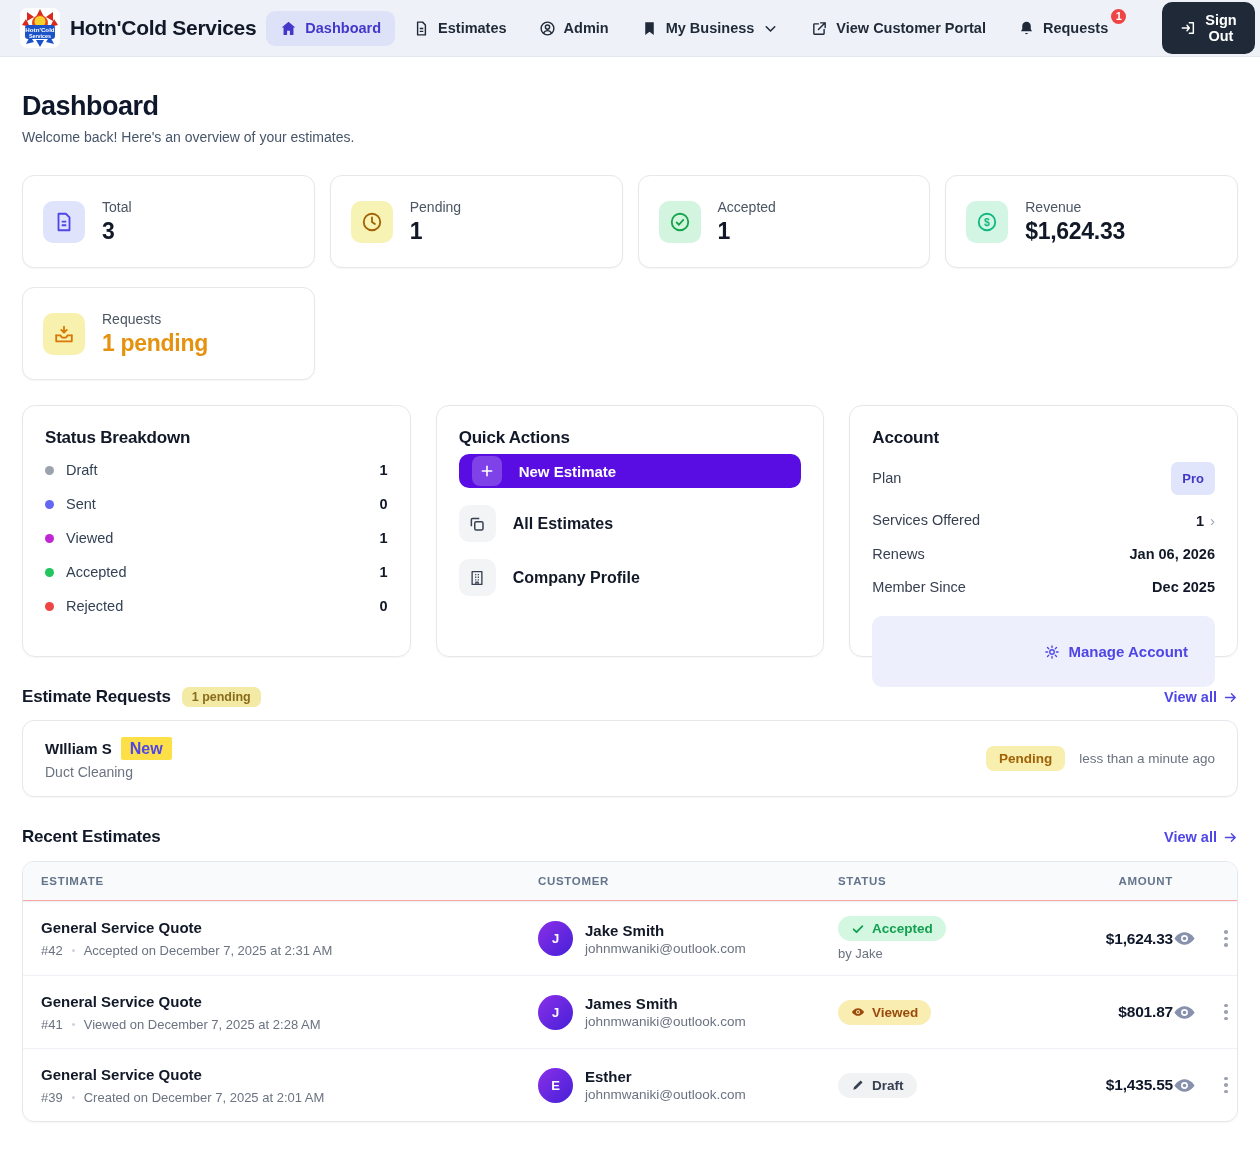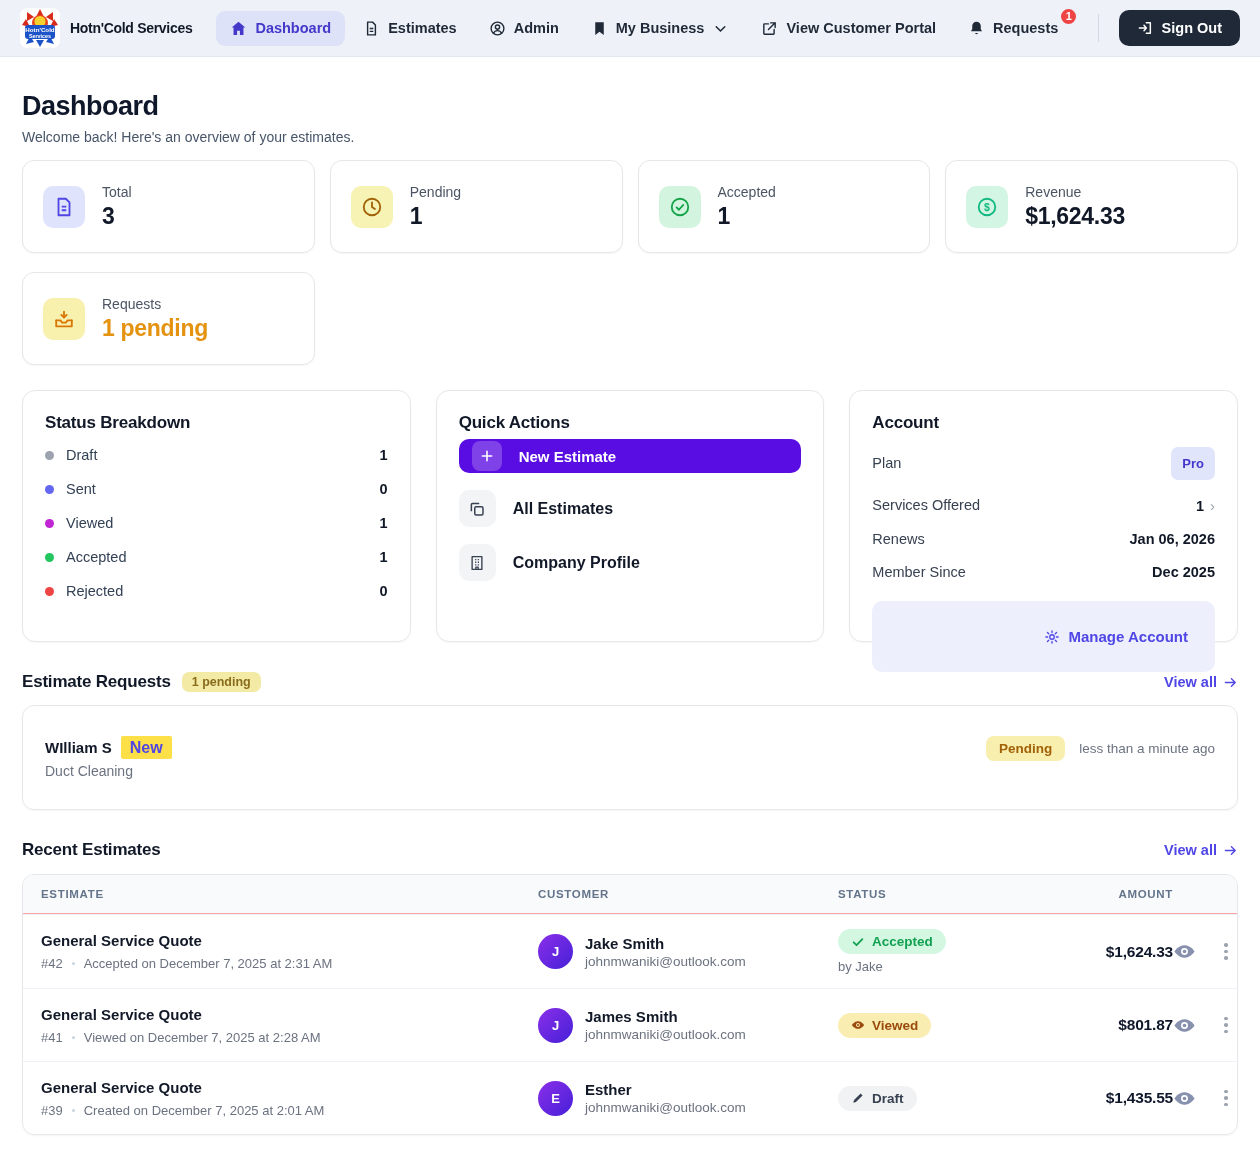--- a/index.html
+++ b/index.html
@@ -3,37 +3,37 @@
 <meta charset="utf-8">
 <style>
   * { margin:0; padding:0; box-sizing:border-box; }
   html,body { width:1260px; background:#fff; font-family:"Liberation Sans","DejaVu Sans",sans-serif; color:#111827; }
   body { min-height:1156px; }
   svg { display:block; }
 
   
   .topbar { height:57px; background:#eef1f7; border-bottom:1px solid #e3e7ef; display:flex; align-items:center; padding:0 20px; gap:10px; }
   .logo-box { width:40px; height:40px; border-radius:8px; overflow:hidden; background:#fff; flex:0 0 auto; }
-  .brand { font-size:14px; font-weight:800; color:#111827; letter-spacing:-0.3px; margin-right:14px; white-space:nowrap; }
+  .brand { font-size:21px; font-weight:800; color:#111827; letter-spacing:-0.3px; white-space:nowrap; }
   .nav { display:flex; align-items:center; gap:4px; flex:1; }
   .nav-item { display:flex; align-items:center; gap:8px; padding:9px 14px; border-radius:9px; font-size:14.5px; font-weight:600; color:#1f2937; cursor:pointer; position:relative; white-space:nowrap; }
   .nav-item svg { width:17px; height:17px; }
   .nav-item.active { background:#dde2f8; color:#4338ca; }
   .nav-badge { position:absolute; top:-4px; right:-6px; background:#ef4444; color:#fff; width:19px; height:19px; border-radius:50%; font-size:11px; font-weight:700; display:grid; place-items:center; border:2px solid #eef1f7; }
   .nav-divider { width:1px; height:28px; background:#d3d8e3; margin:0 10px; }
   .signout-btn { background:#1f2937; color:#fff; border:none; border-radius:10px; padding:10px 18px; font-size:14.5px; font-weight:700; display:flex; align-items:center; gap:9px; cursor:pointer; font-family:inherit; }
   .signout-btn svg { width:16px; height:16px; }
 
   
   .main { padding:0 22px; }
   .page-title { margin-top:34px; font-size:27px; font-weight:800; letter-spacing:-0.5px; color:#0f172a; }
   .page-sub { margin-top:7px; font-size:14px; color:#475569; }
 
   
-  .stats-grid { margin-top:15px; display:grid; grid-template-columns:repeat(4,1fr); gap:15px; }
+  .stats-grid { margin-top:30px; display:grid; grid-template-columns:repeat(4,1fr); gap:15px; }
   .stat-card { background:#fff; border:1px solid #e5e7eb; border-radius:12px; padding:20px; display:flex; align-items:center; gap:17px; box-shadow:0 1px 2px rgba(16,24,40,.04); height:93px; }
   .stat-icon { width:42px; height:42px; border-radius:10px; display:grid; place-items:center; flex:0 0 auto; }
   .stat-icon svg { width:22px; height:22px; }
   .ic-purple { background:#dfe3fb; color:#4f46e5; }
   .ic-yellow { background:#f6f3b4; color:#a16207; }
   .ic-green  { background:#d3f5e0; color:#16a34a; }
   .ic-emerald{ background:#d2f5e4; color:#10b981; }
   .ic-amber  { background:#f8f0ad; color:#d97706; }
   .stat-label { font-size:14px; color:#4b5563; margin-bottom:3px; }
   .stat-value { font-size:23px; font-weight:800; color:#111827; letter-spacing:-0.3px; }
@@ -68,21 +68,21 @@
   .manage-btn svg { width:16px; height:16px; }
 
   
   .section-head { margin-top:30px; display:flex; align-items:center; justify-content:space-between; }
   .section-left { display:flex; align-items:center; gap:11px; }
   .section-title { font-size:17px; font-weight:800; color:#111827; letter-spacing:-0.2px; }
   .pending-chip { background:#f3eaa5; color:#8a6c1d; font-size:12.5px; font-weight:700; padding:3px 10px; border-radius:7px; }
   .view-all { display:flex; align-items:center; gap:6px; color:#4f46e5; font-size:14.5px; font-weight:700; cursor:pointer; text-decoration:none; }
   .view-all svg { width:15px; height:15px; }
 
-  .request-card { margin-top:13px; border:1px solid #e5e7eb; border-radius:12px; padding:30px 22px; display:flex; align-items:flex-start; justify-content:space-between; box-shadow:0 1px 2px rgba(16,24,40,.04); min-height:70px; }
+  .request-card { margin-top:13px; border:1px solid #e5e7eb; border-radius:12px; padding:16px 22px; display:flex; align-items:center; justify-content:space-between; box-shadow:0 1px 2px rgba(16,24,40,.04); min-height:70px; }
   .req-name-row { display:flex; align-items:center; gap:9px; }
   .req-name { font-size:15px; font-weight:700; color:#111827; }
   .new-badge { background:#fde047; color:#4f46e5; font-size:16px; font-weight:700; padding:2.5px 9px; border-radius:2px; }
   .req-service { margin-top:4px; font-size:14px; color:#6b7280; }
   .req-right { display:flex; align-items:center; gap:14px; }
   .pending-badge { background:#f8eeae; color:#a16207; font-size:13.5px; font-weight:700; padding:5px 13px; border-radius:8px; }
   .req-time { font-size:13.5px; color:#6b7280; }
 
   
   .table-card { margin-top:14px; border:1px solid #e5e7eb; border-radius:12px; overflow:hidden; box-shadow:0 1px 2px rgba(16,24,40,.04); }

